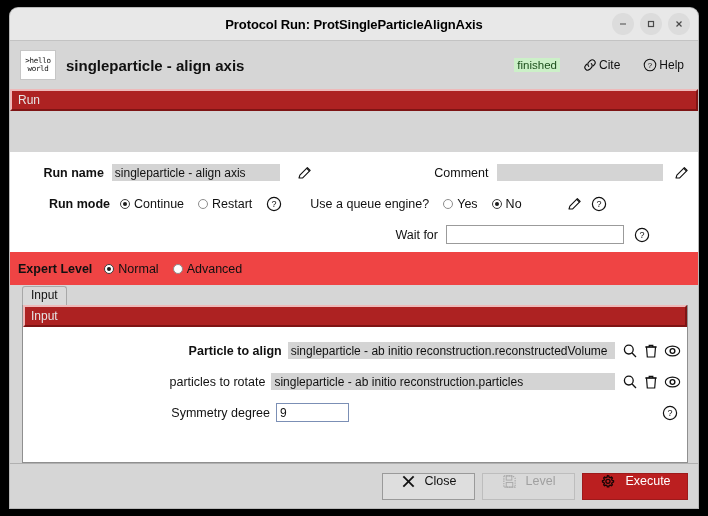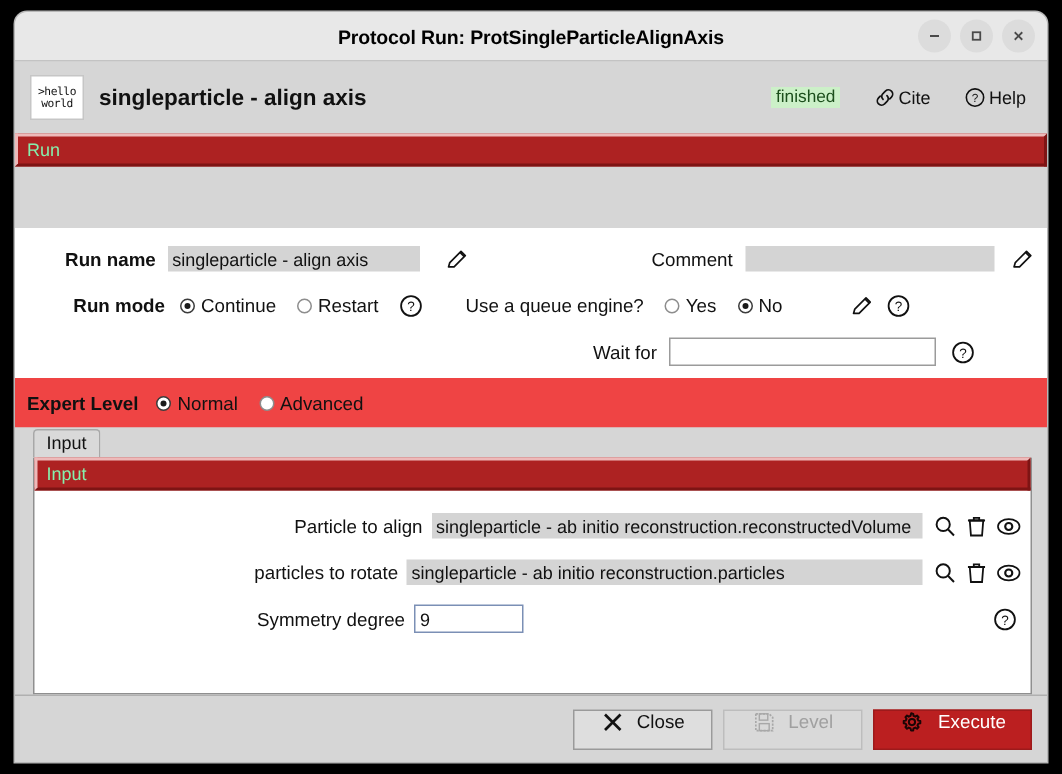--- a/index.html
+++ b/index.html
@@ -105,21 +105,21 @@
   .headlink {
     display: flex; align-items: center; gap: 2px;
     font-size: 12px;
     color: #111;
     cursor: default;
   }
 
   
   .section-bar {
     background: #ad2222;
-    color: #86efac;
+    color: #e5e5e5;
     font-size: 12px;
     padding: 2px 0 2px 6px;
     border-top: 2px solid #eeb9b9;
     border-left: 2px solid #eeb9b9;
     border-bottom: 2px solid #7e1414;
     border-right: 2px solid #7e1414;
     line-height: 14px;
   }
 
   
@@ -254,21 +254,21 @@
     padding: 0 6px 0 0;
   }
   .plabel {
     width: 253px;
     text-align: right;
     font-size: 12.5px;
     color: #111;
     padding-right: 6px;
     white-space: nowrap;
   }
-  .plabel.b { font-weight: normal; margin-left: 28px; }
+  .plabel.b { font-weight: bold; margin-left: 28px; }
   .picons { display: flex; align-items: center; gap: 6px; margin-left: 7px; }
 
   
   #footer {
     flex: 0 0 auto;
     background: #d6d6d6;
     height: 45px;
     display: flex;
     align-items: center;
     justify-content: flex-end;

